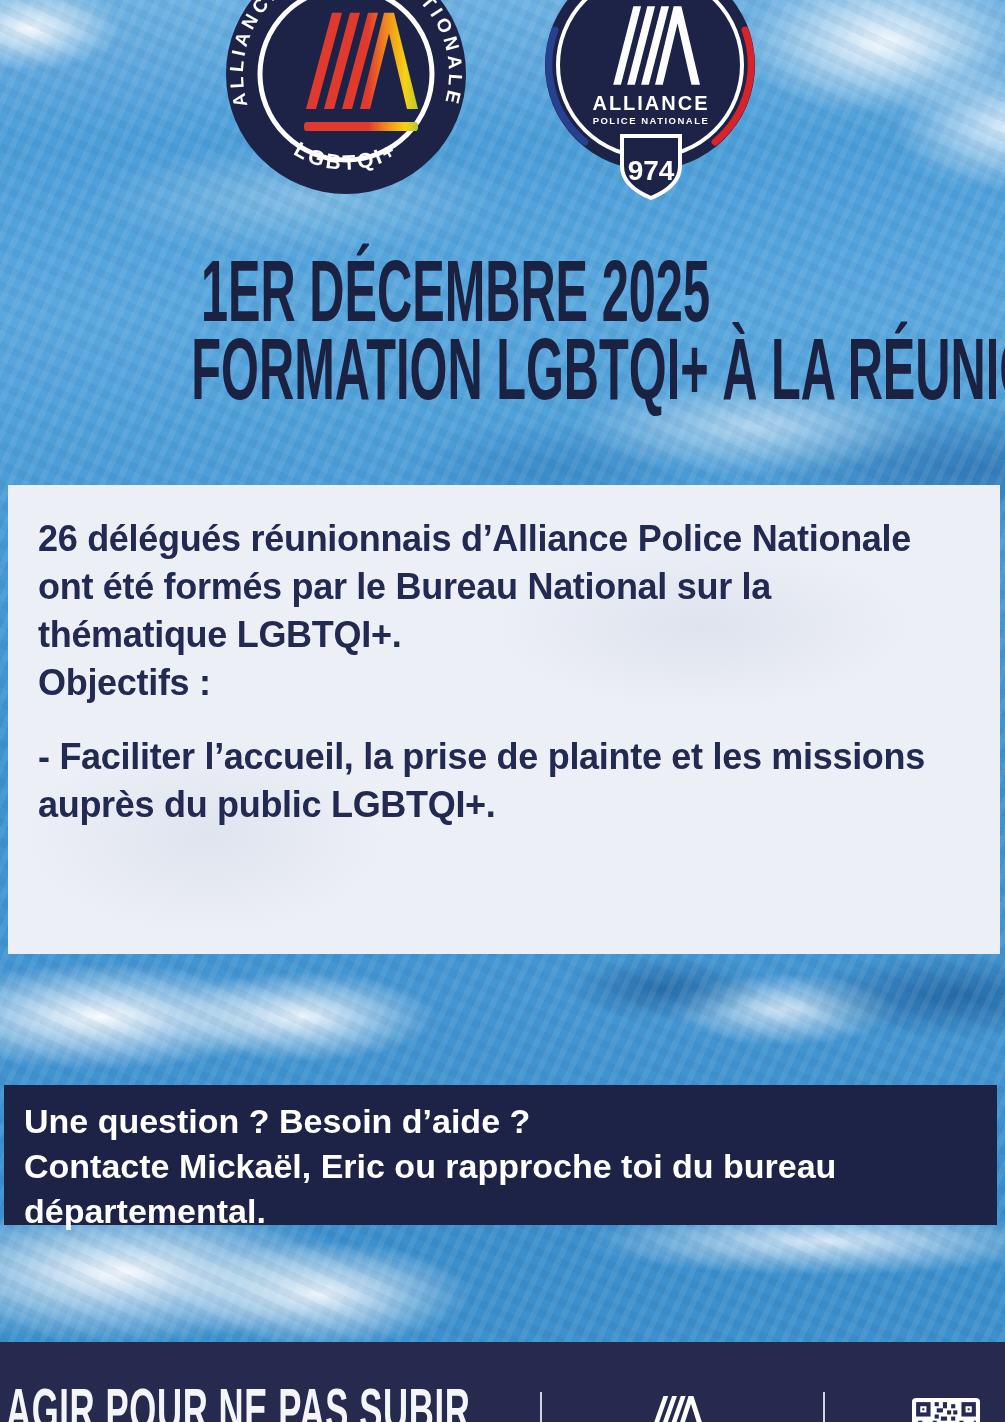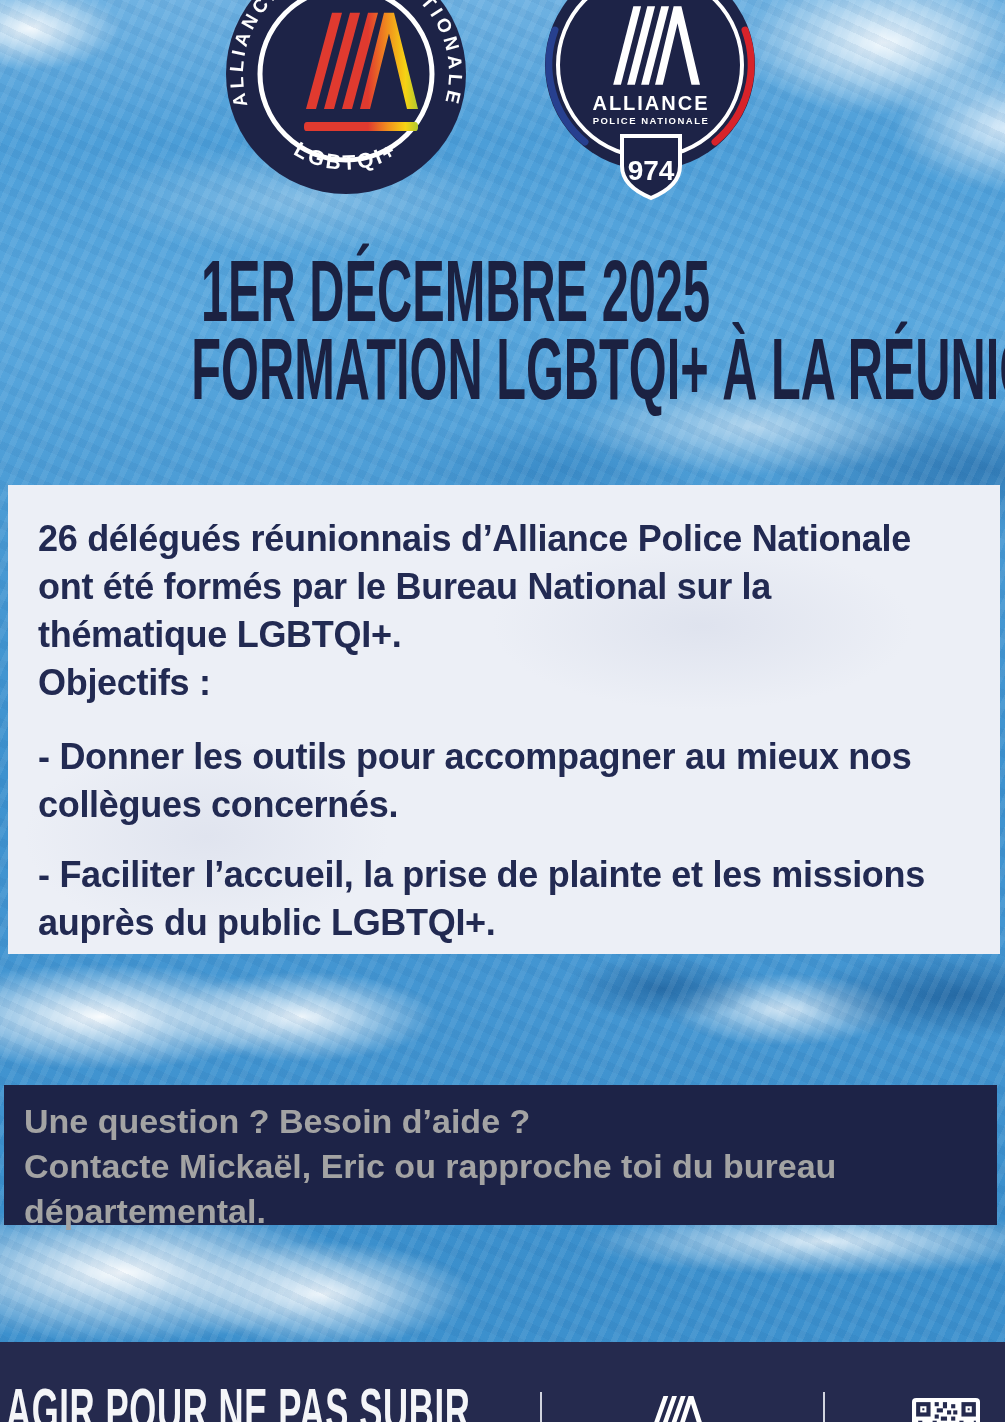--- a/index.html
+++ b/index.html
@@ -52,21 +52,21 @@
       radial-gradient(ellipse 260px 140px at 20% 75%, rgba(214,219,233,.55), rgba(214,219,233,0) 70%),
       #eceff6;
     color:#222a52;padding:30px 18px 0 30px;
   }
   .panel-text{font-size:36px;font-weight:bold;line-height:48px;letter-spacing:-0.3px;white-space:pre-line;}
   .bullet{margin-top:26px;}
   .bullet + .bullet{margin-top:22px;}
   
   .helpbox{
     position:absolute;left:4px;top:1085px;width:993px;height:140px;box-sizing:border-box;
-    background:#1d2347;color:#a3a3a3;padding:14px 20px;
+    background:#1d2347;color:#ffffff;padding:14px 20px;
   }
   .helpbox-text{font-size:34px;font-weight:bold;line-height:45px;white-space:pre-line;}
   
   .footer{position:absolute;left:0;top:1342px;width:1005px;height:80px;background:#252a4e;}
   .slogan{
     position:absolute;left:6px;top:1381px;color:#f4f5f8;font-weight:bold;font-size:56px;line-height:56px;
     white-space:nowrap;transform:scale(0.62,1.05);transform-origin:0 0;letter-spacing:1px;
   }
   .footer-divider{position:absolute;width:2px;height:40px;top:1392px;background:rgba(240,242,248,.85);}
   .footer-logo{position:absolute;left:647px;top:1393px;}
@@ -135,22 +135,20 @@
   <div class="title">
     <span class="title-line">1ER DÉCEMBRE 2025</span>
     <span class="title-line">FORMATION LGBTQI+ À LA RÉUNION</span>
   </div>
 
   <div class="panel">
     <div class="panel-text">26 délégués réunionnais d’Alliance Police Nationale
 ont été formés par le Bureau National sur la
 thématique LGBTQI+.
 Objectifs :</div>
-    <div class="panel-text bullet">-  Donner les outils pour accompagner au mieux nos
-collègues concernés.</div>
     <div class="panel-text bullet">-  Faciliter l’accueil, la prise de plainte et les missions
 auprès du public LGBTQI+.</div>
   </div>
 
   <div class="helpbox">
     <div class="helpbox-text">Une question ? Besoin d’aide ?
 Contacte Mickaël, Eric ou rapproche toi du bureau
 départemental.</div>
   </div>
 

